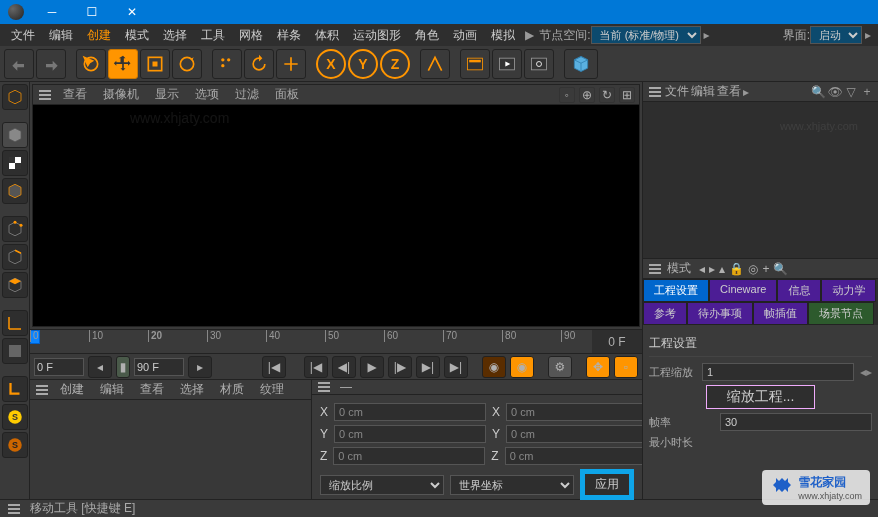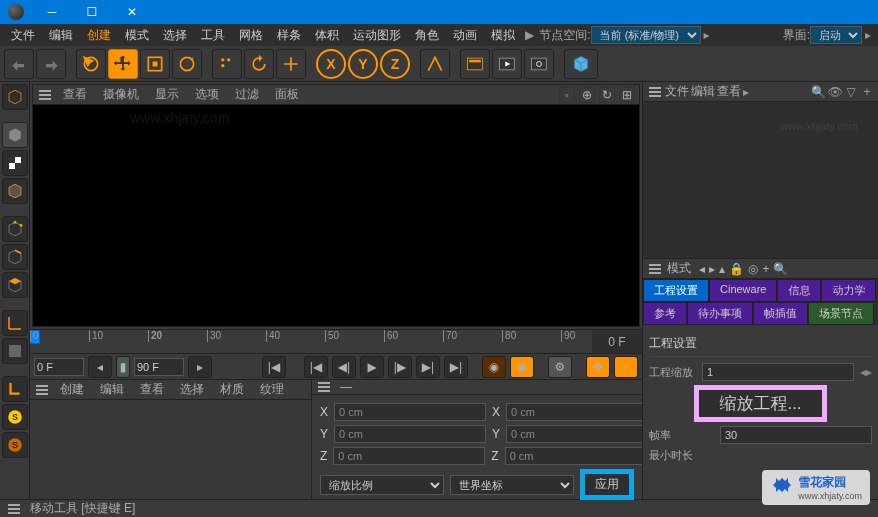--- a/index.html
+++ b/index.html
@@ -77,21 +77,21 @@
 .attr-name-row .proj-icon { width: 14px; height: 14px; background: #ff6600; border-radius: 2px; }
 .attr-tabs { display: flex; flex-wrap: wrap; background: #2e2e2e; }
 .attr-tab { padding: 3px 10px; background: #4c1d95; border: 1px solid #222; cursor: pointer; color: #ccc; font-size: 11px; }
 .attr-tab.active { background: #0066cc; color: #fff; }
 .attr-tab.green { background: #2d5a2d; }
 .attr-content { flex: 1; padding: 6px; overflow: hidden; }
 .attr-section-title { padding: 4px 0; color: #ccc; border-bottom: 1px solid #444; margin-bottom: 4px; font-size: 12px; }
 .attr-row { display: flex; align-items: center; gap: 6px; padding: 2px 0; }
 .attr-label { width: 70px; font-size: 11px; color: #aaa; }
 .attr-input { flex: 1; background: #2e2e2e; border: 1px solid #555; color: #ccc; padding: 2px 4px; font-size: 11px; }
-.attr-btn { padding: 2px 20px; background: #2e2e2e; border: 5px solid #f0abfc; color: #ccc; cursor: pointer; font-size: 17px; }
+.attr-btn { padding: 2px 20px; background: #2e2e2e; border: 1px solid #f0abfc; color: #ccc; cursor: pointer; font-size: 14px; }
 
 .statusbar { height: 18px; background: #3a3a3a; border-top: 1px solid #222; display: flex; align-items: center; padding: 0 6px; color: #aaa; }
 
 .watermark { position: absolute; bottom: 12px; right: 8px; display: flex; align-items: center; gap: 4px; background: rgba(255,255,255,0.8); padding: 4px 8px; border-radius: 4px; color:#1e60c8; font-weight:bold;margin-left:9px; }
 .watermark .sub { font-size: 9px; color: #555; font-weight: normal; display: block; }
 .watermark-url { position: absolute; top: 110px; left: 130px; color: rgba(255,255,255,0.08); font-size: 14px; pointer-events: none; }
 .watermark-url2 { position: absolute; top: 120px; right: 20px; color: rgba(255,255,255,0.08); font-size: 11px; pointer-events: none; }
 
 .hamburger { display: inline-flex; flex-direction: column; gap: 2px; cursor: pointer; padding: 2px; }
 .hamburger span { width: 12px; height: 2px; background: #aaa; }

